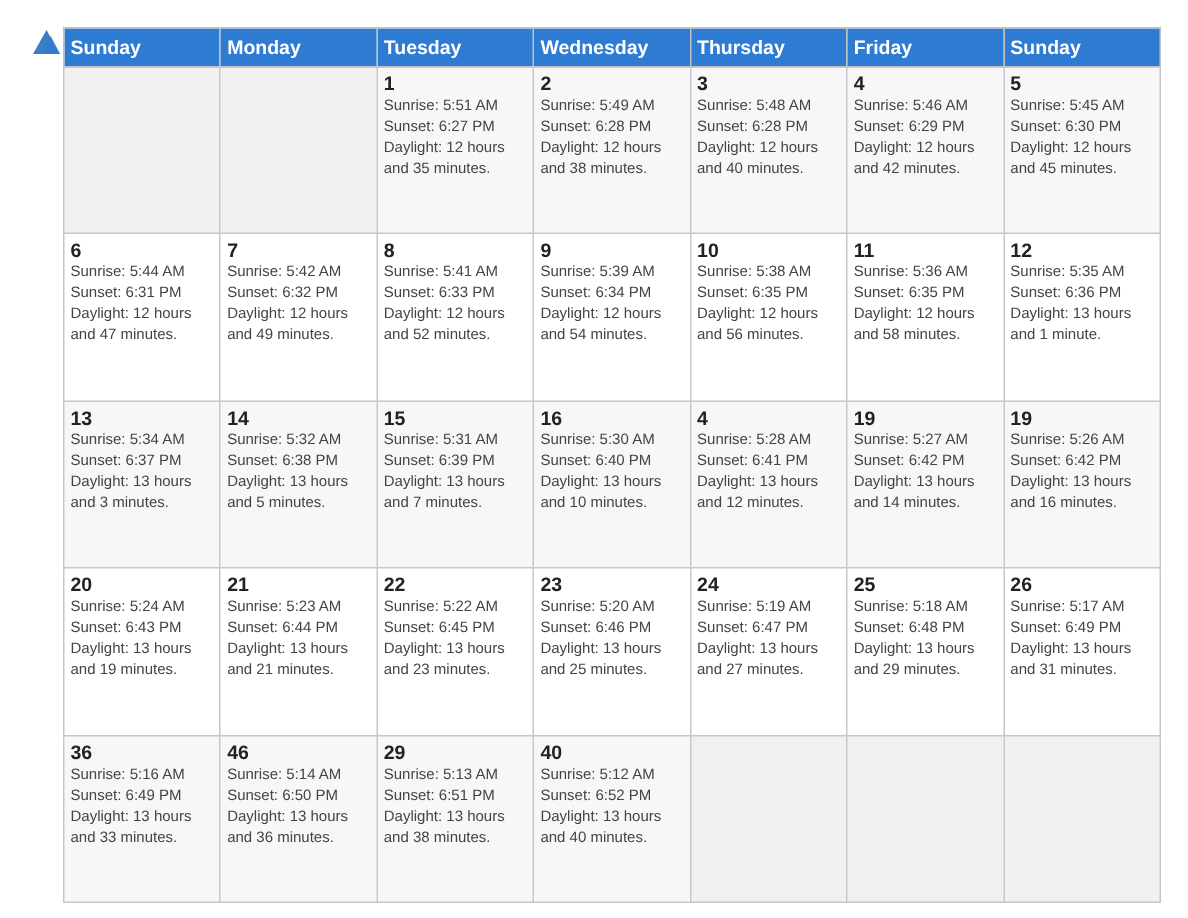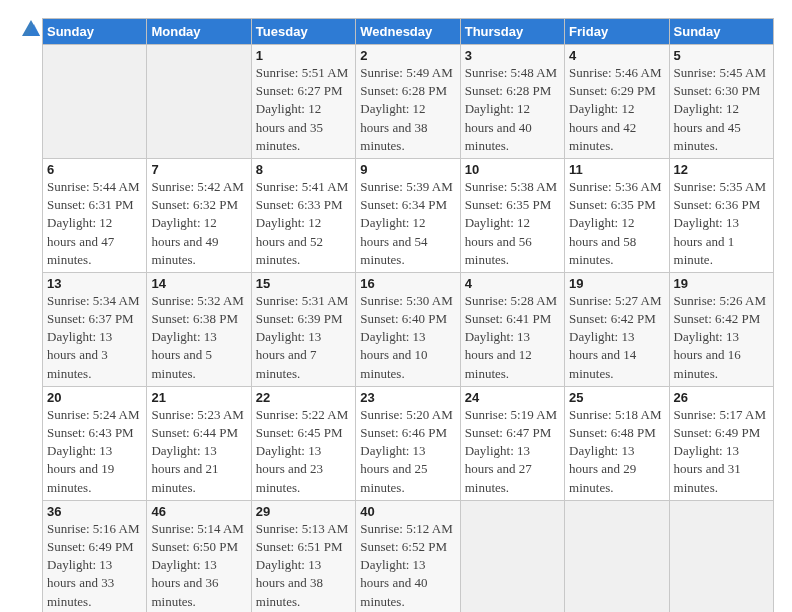--- a/index.html
+++ b/index.html
@@ -92,24 +92,23 @@
       background: #ffffff;
     }
     .day-number {
       font-size: 13px;
       font-weight: bold;
       color: #222;
       display: block;
       margin-bottom: 1px;
     }
     .day-info {
-      font-size: 13px;
+      font-size: 10px;
       color: #444;
       line-height: 1.4;
-      font-family: Liberation Serif, serif;
     }
     .empty-cell {
       background: #f0f0f0 !important;
     }
   </style>
 </head>
 <body>
 
 <div class="page">
   <div class="header">

